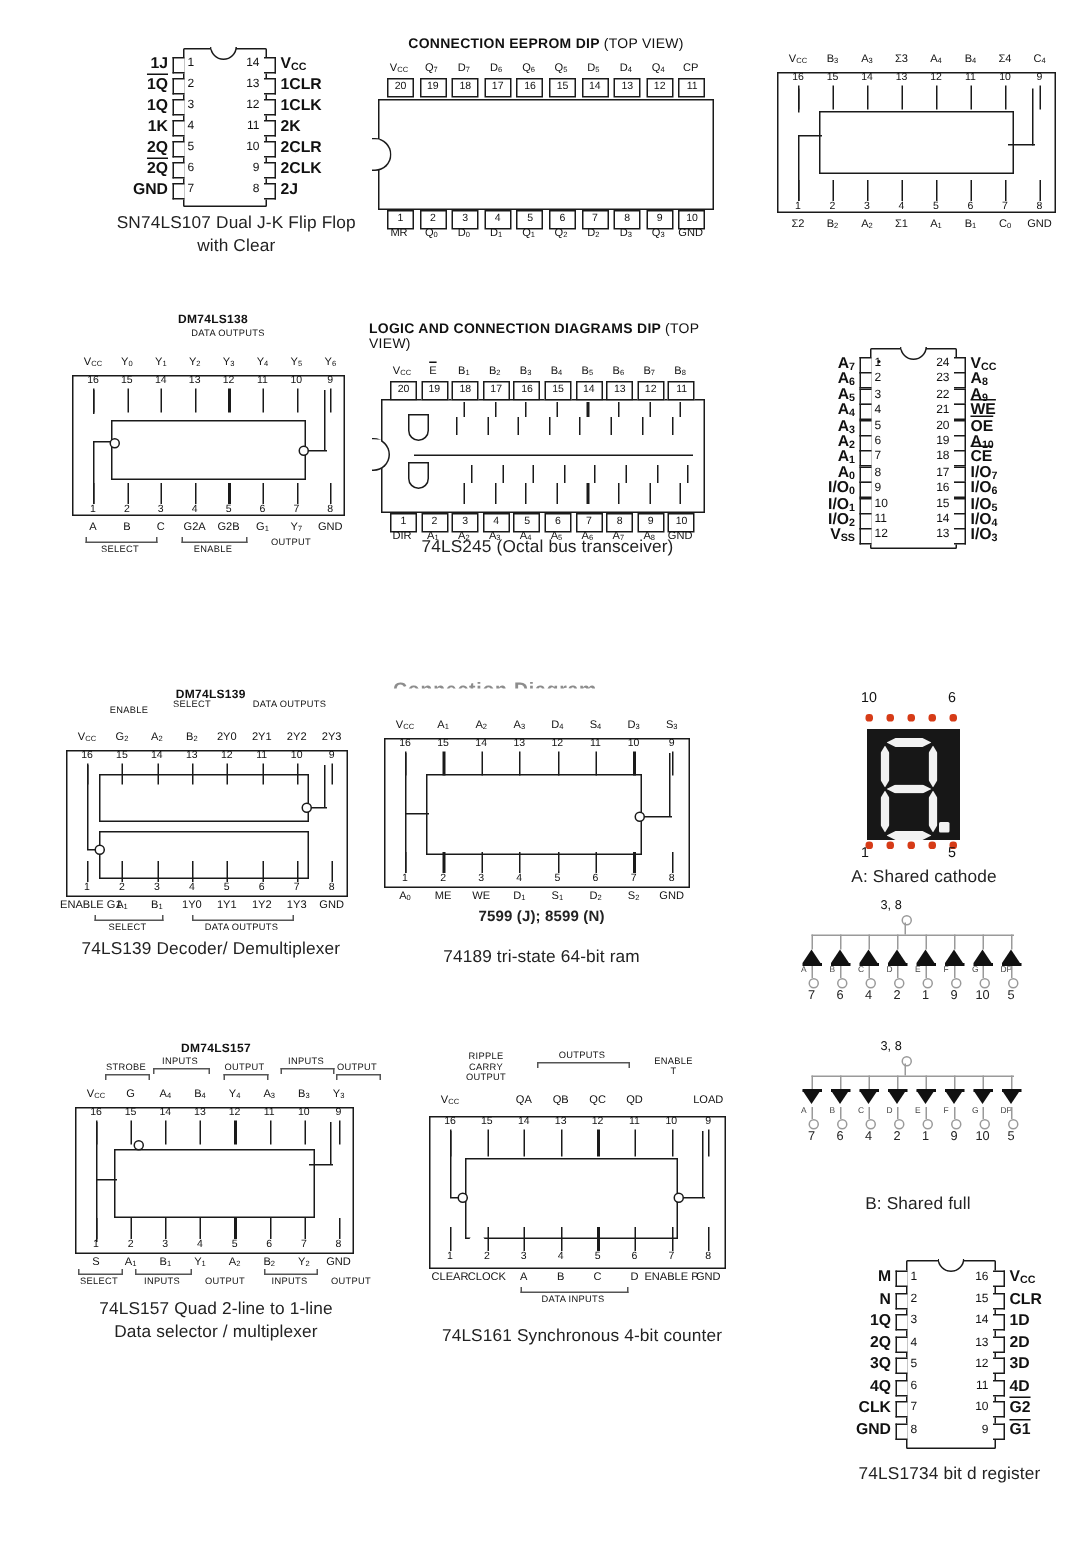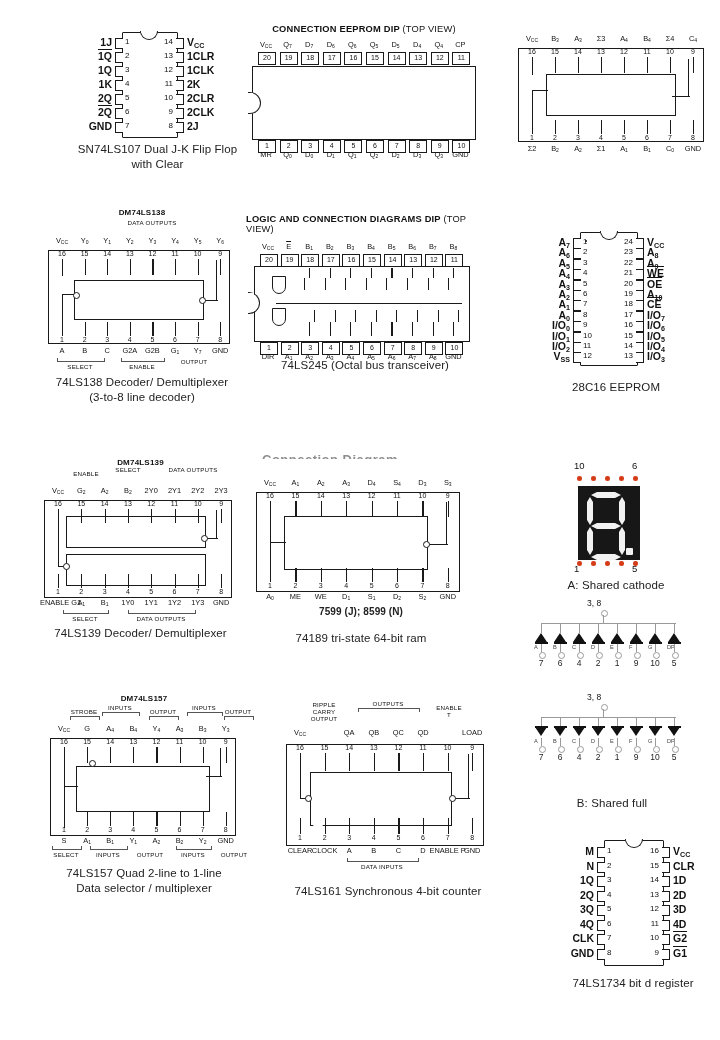--- a/index.html
+++ b/index.html
@@ -320,24 +320,20 @@
         <div class="lblb" style="left:137.60000000000002px;top:110px;width:36px;">Y<sub>7</sub></div>
         <div class="lblb" style="left:168.20000000000002px;top:100px;width:20px;font-size:7px;">8</div>
         <div class="flat-lead lead" style="position:absolute;left:178.20000000000002px;top:86px;height:14px;background:#1a1a1a;width:1.2px;"></div>
         <div class="lblb" style="left:160.20000000000002px;top:110px;width:36px;">GND</div>
         <div class="braceb" style="left:15.2px;top:122px;width:45.6px;"></div>
         <div class="grp" style="left:8px;top:127px;width:60px;">SELECT</div>
         <div class="braceb" style="left:78.72px;top:122px;width:42.56px;"></div>
         <div class="grp" style="left:72px;top:127px;width:56px;">ENABLE</div>
         <div class="grp" style="left:132px;top:122px;width:40px;">OUTPUT</div>
       </div>
-    <div class="caption" style="margin-top:14px;">
-      <span>74LS138 Decoder/ Demultiplexer</span>
-      <span class="l2">(3-to-8 line decoder)</span>
-    </div>
   </div>
 
   <div class="cell" style="left:246px;top:214px;width:238px;">
     <div class="hdr" style="text-align:left;">
       <span>LOGIC AND CONNECTION DIAGRAMS DIP</span>
       <span class="norm">(TOP VIEW)</span>
     </div>
     <div class="flat" id="flat245" style="height:112px;margin-top:16px;">
       <div class="outline" style="left:8px;top:16px;width:214px;height:74px;"></div>
       <div style="position:absolute;left:2px;top:42px;width:11px;height:20px;border:1.3px solid #1a1a1a;border-left:none;border-radius:0 12px 12px 0;background:#fff;"></div>
@@ -511,23 +507,20 @@
         <div class="pinbox r" style="left:120px;top:103.60000000000001px;"></div>
         <div class="pinnum r" style="left:101px;top:102.60000000000001px;">15</div>
         <div class="pinlbl" style="left:131px;top:101.60000000000001px;">I/O<sub>5</sub></div>
         <div class="pinbox r" style="left:120px;top:114px;"></div>
         <div class="pinnum r" style="left:101px;top:113px;">14</div>
         <div class="pinlbl" style="left:131px;top:112px;">I/O<sub>4</sub></div>
         <div class="pinbox r" style="left:120px;top:124.4px;"></div>
         <div class="pinnum r" style="left:101px;top:123.4px;">13</div>
         <div class="pinlbl" style="left:131px;top:122.4px;">I/O<sub>3</sub></div>
       </div>
-    <div class="caption" style="margin-top:12px;">
-      <span>28C16 EEPROM</span>
-    </div>
   </div>
 
   <div class="cell" style="left:38px;top:458px;width:205px;">
     <div class="title" style="top:0;">DM74LS139</div>
     <div class="grp" style="left:26px;top:12px;width:44px;">ENABLE</div>
     <div class="grp" style="left:62px;top:8px;width:56px;">SELECT</div>
     <div class="grp" style="left:112px;top:8px;width:86px;">DATA OUTPUTS</div>
     <div class="flat" id="flat139" style="height:130px;margin-top:26px;">
       <div class="outline" style="left:6px;top:16px;width:186px;height:96px;"></div>
       <div class="inner" style="left:28px;top:32px;width:138px;height:30px;"></div>

